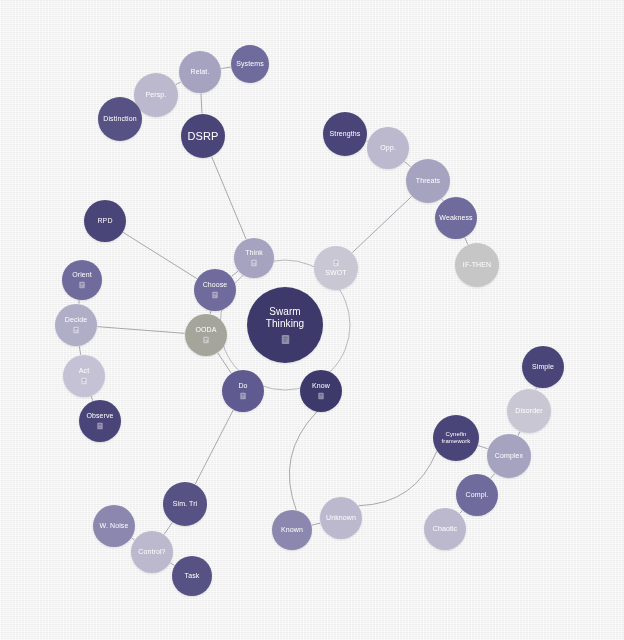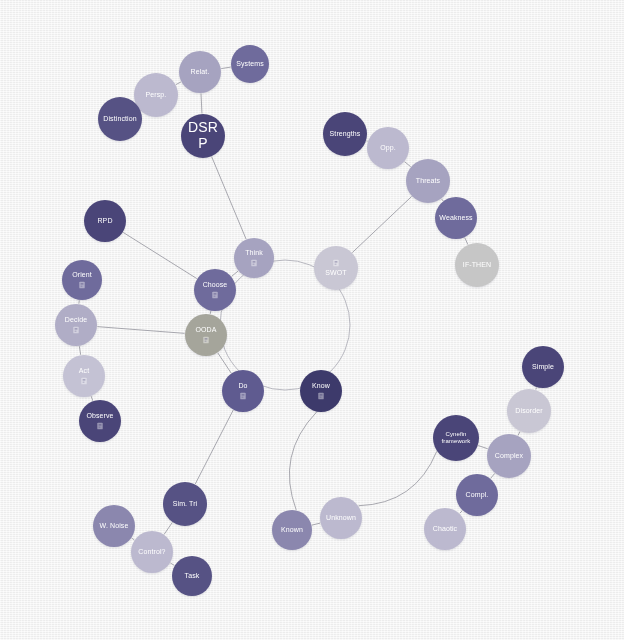--- a/index.html
+++ b/index.html
@@ -146,21 +146,21 @@
         <span class="node-icon">
           <svg width="8" height="8" viewBox="0 0 10 10" aria-hidden="true">
             <rect x="1.6" y="0.8" width="6.8" height="8.4" rx="1.1" fill="#ffffff" opacity="0.55"></rect>
             <rect x="3.1" y="2.6" width="3.8" height="0.8" rx="0.4" fill="#4a4578" opacity="0.55"></rect>
             <rect x="3.1" y="4.3" width="3.8" height="0.8" rx="0.4" fill="#4a4578" opacity="0.55"></rect>
             <rect x="3.1" y="6.0" width="2.6" height="0.8" rx="0.4" fill="#4a4578" opacity="0.55"></rect>
           </svg>
         </span>
       </div>
       <div class="node" style="left: 181px; top: 114px; width: 44px; height: 44px; background: rgb(74, 69, 120);">
-        <span class="node-label" style="font-size: 14px;">DSRP</span>
+        <span class="node-label" style="font-size: 11px;">DSRP</span>
       </div>
       <div class="node" style="left: 134px; top: 73px; width: 44px; height: 44px; background: rgb(188, 185, 207);">
         <span class="node-label" style="font-size: 7px;">Persp.</span>
       </div>
       <div class="node" style="left: 179px; top: 51px; width: 42px; height: 42px; background: rgb(166, 163, 192);">
         <span class="node-label" style="font-size: 7px;">Relat.</span>
       </div>
       <div class="node" style="left: 231px; top: 45px; width: 38px; height: 38px; background: rgb(111, 107, 156);">
         <span class="node-label" style="font-size: 7px;">Systems</span>
       </div>
@@ -257,15 +257,26 @@
         <span class="node-label" style="font-size: 7px;">Disorder</span>
       </div>
       <div class="node" style="left: 522px; top: 346px; width: 42px; height: 42px; background: rgb(74, 69, 120);">
         <span class="node-label" style="font-size: 7px;">Simple</span>
       </div>
       <div class="node" style="left: 456px; top: 474px; width: 42px; height: 42px; background: rgb(111, 107, 156);">
         <span class="node-label" style="font-size: 7px;">Compl.</span>
       </div>
       <div class="node" style="left: 424px; top: 508px; width: 42px; height: 42px; background: rgb(188, 185, 207);">
         <span class="node-label" style="font-size: 7px;">Chaotic</span>
+      </div>
+      <div class="node" style="left: 247px; top: 287px; width: 76px; height: 76px; background: rgb(61, 58, 107);">
+        <span class="node-label" style="font-size: 10px; font-weight: 400; line-height: 1.25;">Swarm Thinking</span>
+        <span class="node-icon">
+          <svg width="11" height="11" viewBox="0 0 10 10" aria-hidden="true">
+            <rect x="1.6" y="0.8" width="6.8" height="8.4" rx="1.1" fill="#ffffff" opacity="0.55"></rect>
+            <rect x="3.1" y="2.6" width="3.8" height="0.8" rx="0.4" fill="#4a4578" opacity="0.55"></rect>
+            <rect x="3.1" y="4.3" width="3.8" height="0.8" rx="0.4" fill="#4a4578" opacity="0.55"></rect>
+            <rect x="3.1" y="6.0" width="2.6" height="0.8" rx="0.4" fill="#4a4578" opacity="0.55"></rect>
+          </svg>
+        </span>
       </div>
     </div>
 </div>
 
 </body></html>

